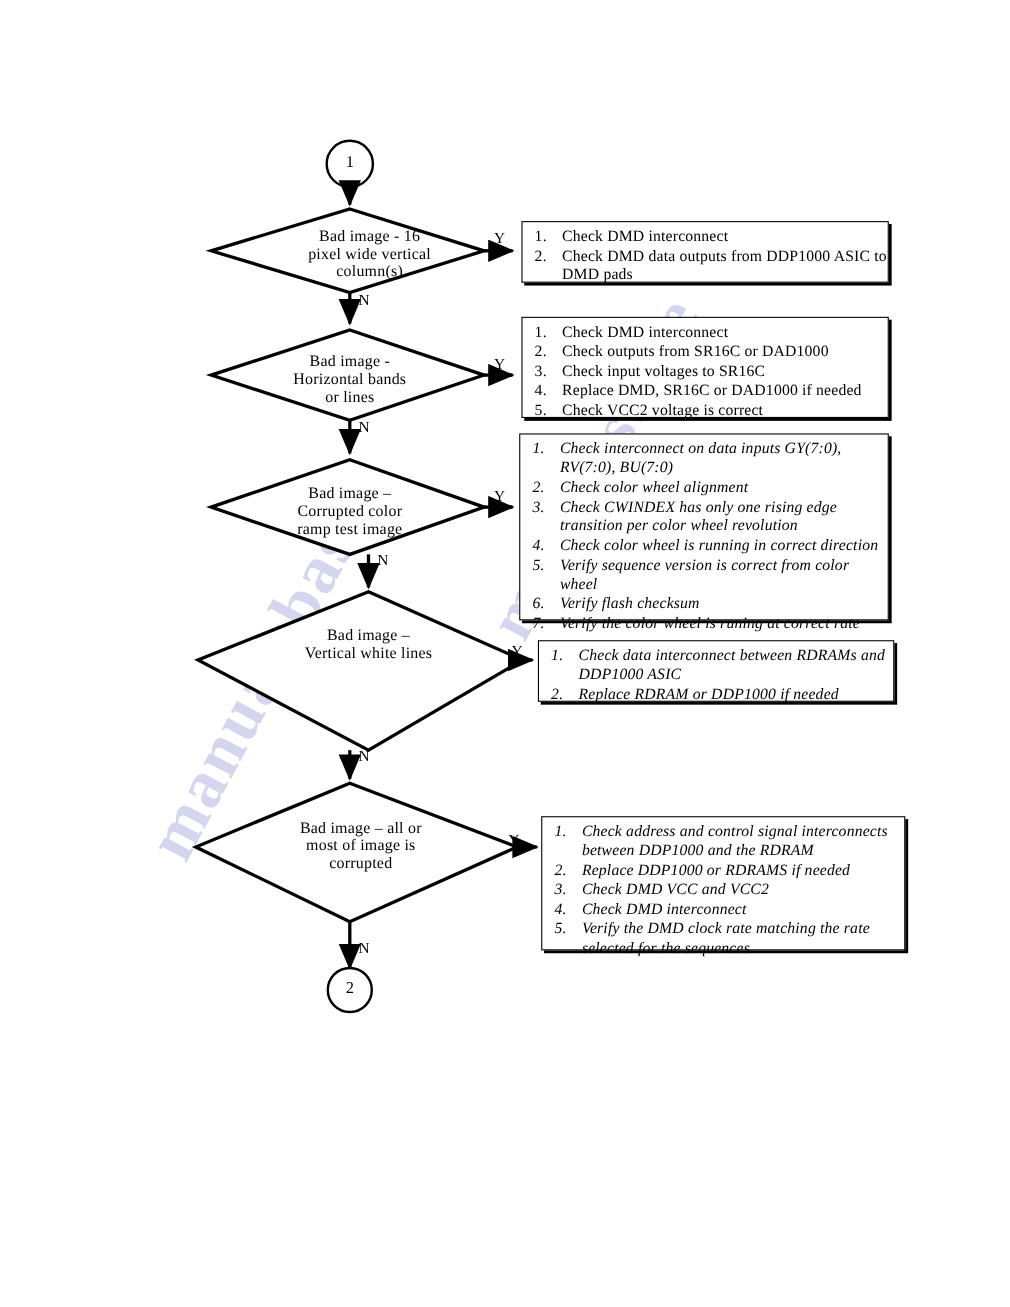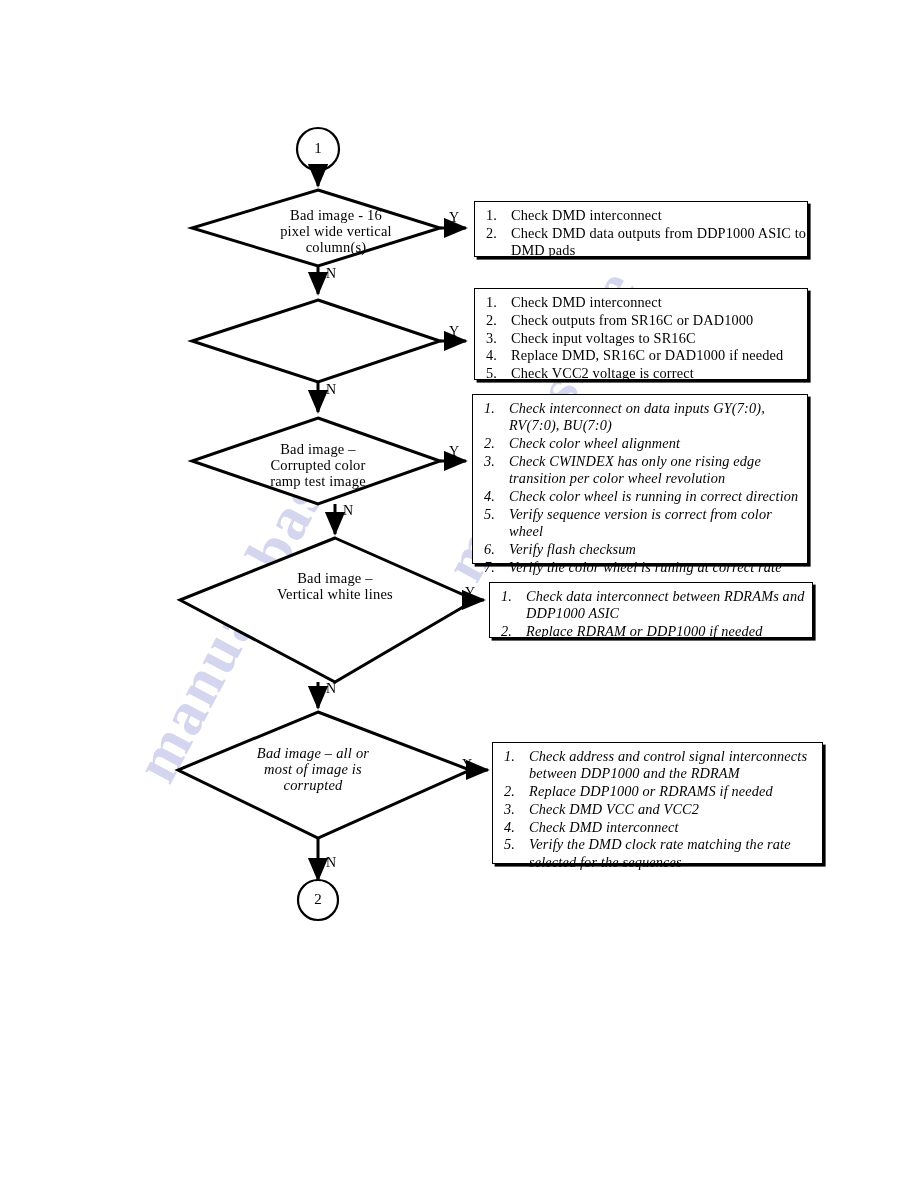--- a/index.html
+++ b/index.html
@@ -142,26 +142,29 @@
     <polygon points="318,712 470,770 318,838 178,770" fill="#fff" stroke="#000" stroke-width="3"></polygon>
     <line x1="470" y1="770" x2="488" y2="770" stroke="#000" stroke-width="3" marker-end="url(#arrow)"></line>
     <line x1="318" y1="838" x2="318" y2="880" stroke="#000" stroke-width="3" marker-end="url(#arrow)"></line>
 
     <circle cx="318" cy="900" r="20" fill="#fff" stroke="#000" stroke-width="2.2"></circle>
   </svg>
 
   <div class="diamond-label" style="left:216px; top:207px; width:240px;">Bad image - 16
 pixel wide vertical
 column(s)</div>
+  <div class="diamond-label" style="left:198px; top:321px; width:240px;">Bad image -
+Horizontal bands
+or lines</div>
   <div class="diamond-label" style="left:198px; top:441px; width:240px;">Bad image –
 Corrupted color
 ramp test image</div>
   <div class="diamond-label" style="left:215px; top:570px; width:240px;">Bad image –
 Vertical white lines</div>
-  <div class="diamond-label" style="left:193px; top:745px; width:240px;font-style:italic;">Bad image – all or
+  <div class="diamond-label" style="left:208px; top:745px; width:240px;">Bad image – all or
 most of image is
 corrupted</div>
 
   <div class="conn-label" style="left:298px; top:140px;">1</div>
   <div class="conn-label" style="left:298px; top:891px;">2</div>
 
   <div class="branch-label" style="left:449px; top:210px;">Y</div>
   <div class="branch-label" style="left:326px; top:266px;">N</div>
 
   <div class="branch-label" style="left:449px; top:324px;">Y</div>

